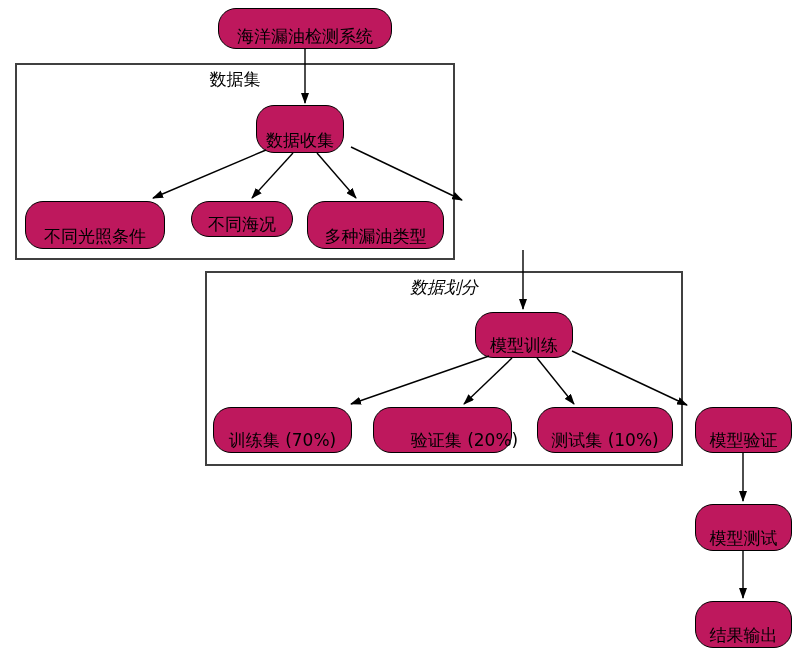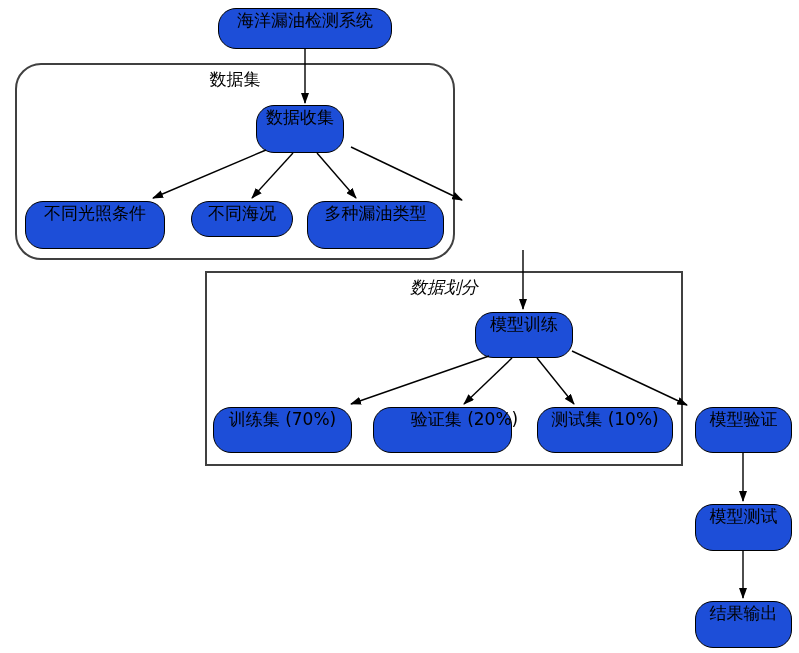--- a/index.html
+++ b/index.html
@@ -29,24 +29,24 @@
     text-align: center;
     font-size: 17px;
     color: #000000;
     line-height: 19px;
     white-space: nowrap;
   }
   .node {
     position: absolute;
     border: 1.4px solid #000000;
     border-radius: 18px;
-    background: #1d4ed8;
+    background: #be185d;
     box-sizing: border-box;
     display: flex;
-    align-items: flex-start;
+    align-items: flex-end;
     justify-content: center;
     font-size: 17px;
     color: #000000;
     white-space: nowrap;
     z-index: 2;
   }
   #edge-layer {
     position: absolute;
     top: 0;
     left: 0;
@@ -56,21 +56,21 @@
   #edge-layer line {
     stroke: #000000;
     stroke-width: 1.4;
   }
 </style>
 </head>
 <body>
 
 <div id="canvas">
 
-  <div class="cluster" style="left:15px; top:63px; width:440px; height:197px;border-radius:26px;">
+  <div class="cluster" style="left:15px; top:63px; width:440px; height:197px;">
     <div class="cluster-label">数据集</div>
   </div>
 
   <div class="cluster" style="left:205px; top:271px; width:478px; height:195px;font-style:italic;">
     <div class="cluster-label">数据划分</div>
   </div>
 
   <div class="node" style="left:218px; top:8px; width:174px; height:41px;">
     <span>海洋漏油检测系统</span>
   </div>

